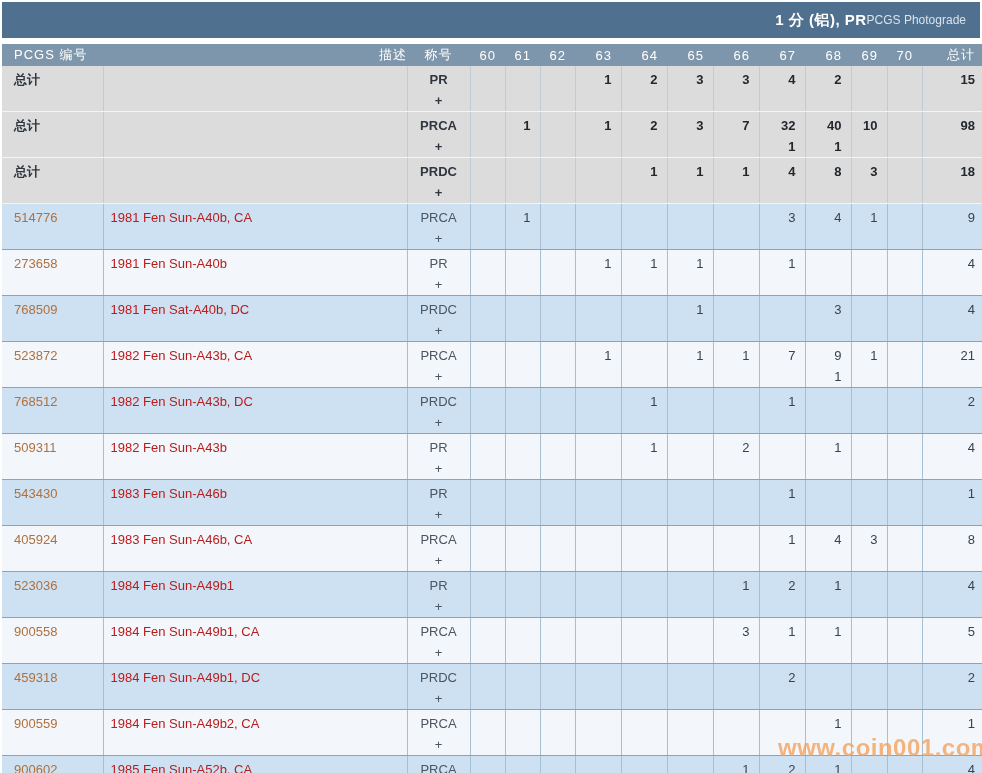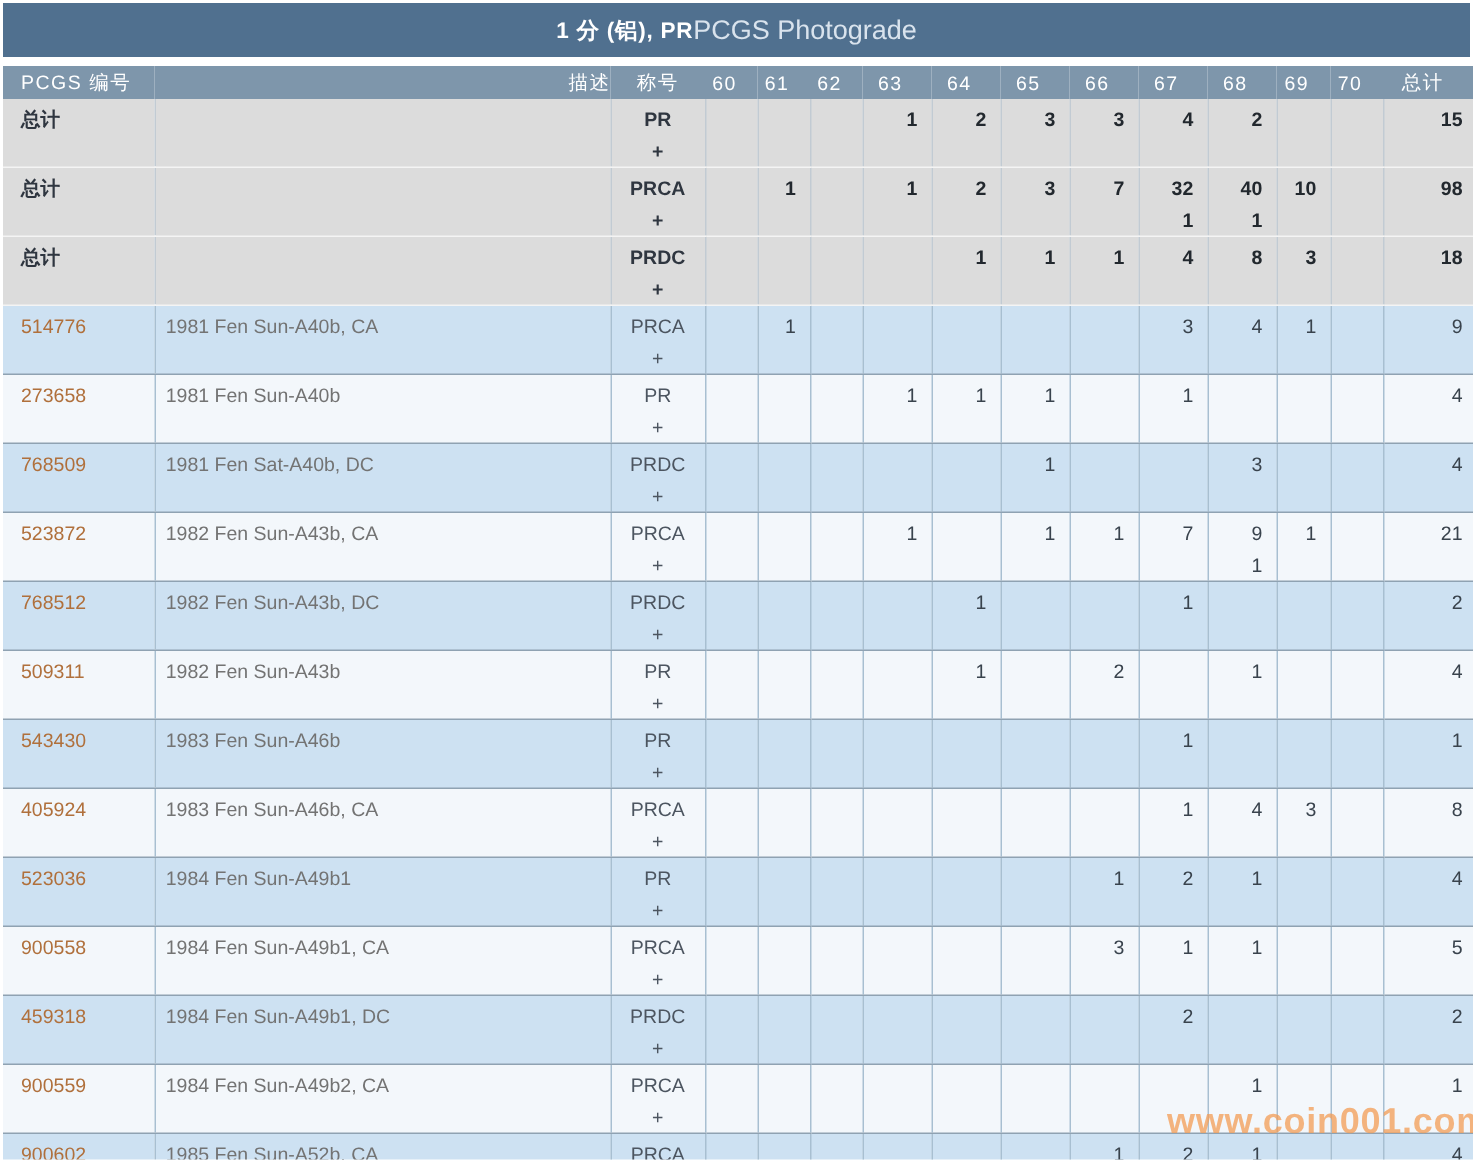--- a/index.html
+++ b/index.html
@@ -10,32 +10,32 @@
     font-family: "Liberation Sans", sans-serif;
   }
   .page { position: relative; padding: 2px 2px 0 2px; width: 978px; }
 
   
   .titlebar {
     height: 36px;
     background: #50708f;
     display: flex;
     align-items: center;
-    justify-content: center;
+    justify-content: flex-end;
     padding: 0 14px;
   }
   .titlebar .title {
     color: #ffffff;
     font-size: 15px;
     font-weight: bold;
     letter-spacing: 0.5px;
   }
   .titlebar .brand {
     color: #d9e3ed;
-    font-size: 18px;
+    font-size: 12px;
   }
 
   .gap { height: 6px; }
 
   
   table {
     border-collapse: collapse;
     table-layout: fixed;
     width: 978px;
   }
@@ -45,21 +45,21 @@
     font-size: 13px;
     font-weight: normal;
     height: 22px;
     padding: 0;
     letter-spacing: 1px;
     white-space: nowrap;
   }
   th.h-left   { text-align: left;  padding-left: 12px; }
   th.h-desc   { text-align: right;  padding-left: 7px; }
   th.h-center { text-align: center; }
-  th.h-num    { padding-right: 9px; }
+  th.h-num    { text-align: right; padding-right: 9px; }
 
   tbody td {
     padding: 0;
     vertical-align: top;
     font-size: 13px;
     height: 41px;
     border-left: 1px solid #a8bfd1;
     border-bottom: 1px solid #8fa2b2;
   }
   tbody td:first-child { border-left: none; }
@@ -88,21 +88,21 @@
   .pcgs-cell { padding: 3px 0 0 12px; }
   .total-label { font-weight: bold; color: #2f3640; line-height: 21px; }
   a.pcgs-link {
     color: #b0703c;
     text-decoration: none;
     line-height: 21px;
     cursor: pointer;
   }
   .desc-cell {
     padding: 3px 0 0 7px;
-    color: #737373;
+    color: #b91c1c;
     line-height: 21px;
     white-space: nowrap; overflow: hidden;
   }
 
   
   .watermark {
     position: absolute;
     left: 778px;
     top: 734px;
     font-size: 24px;

